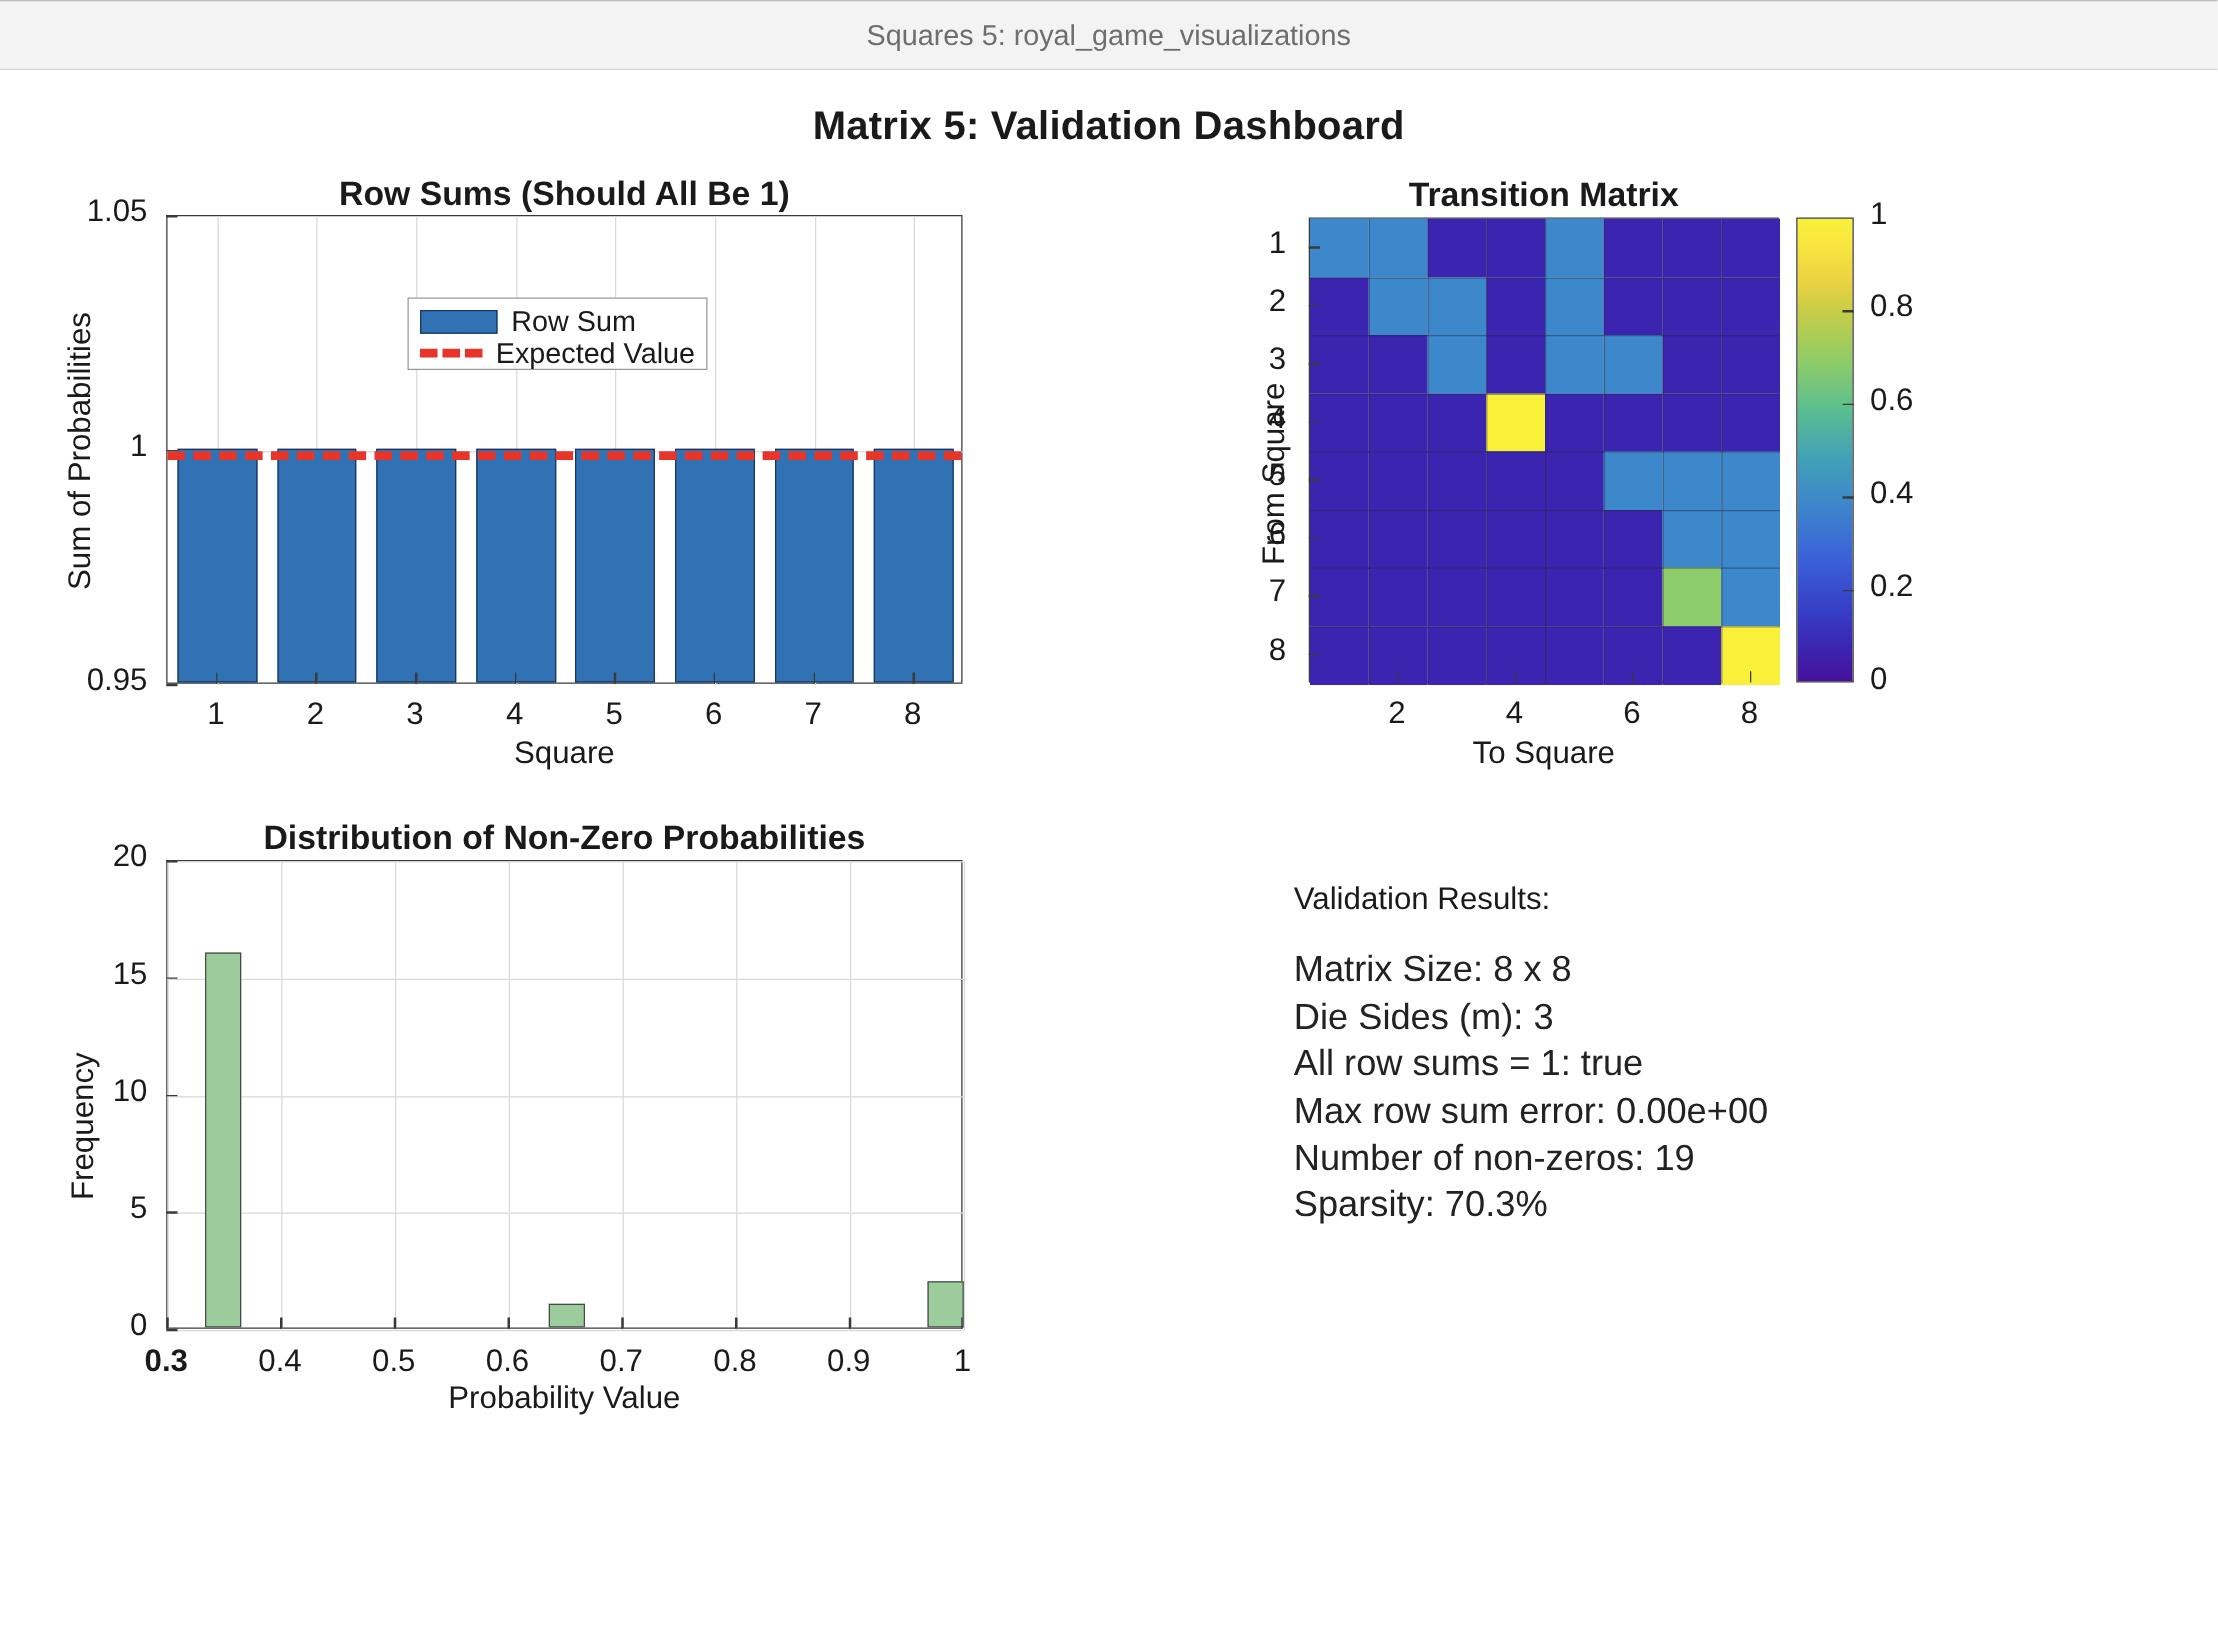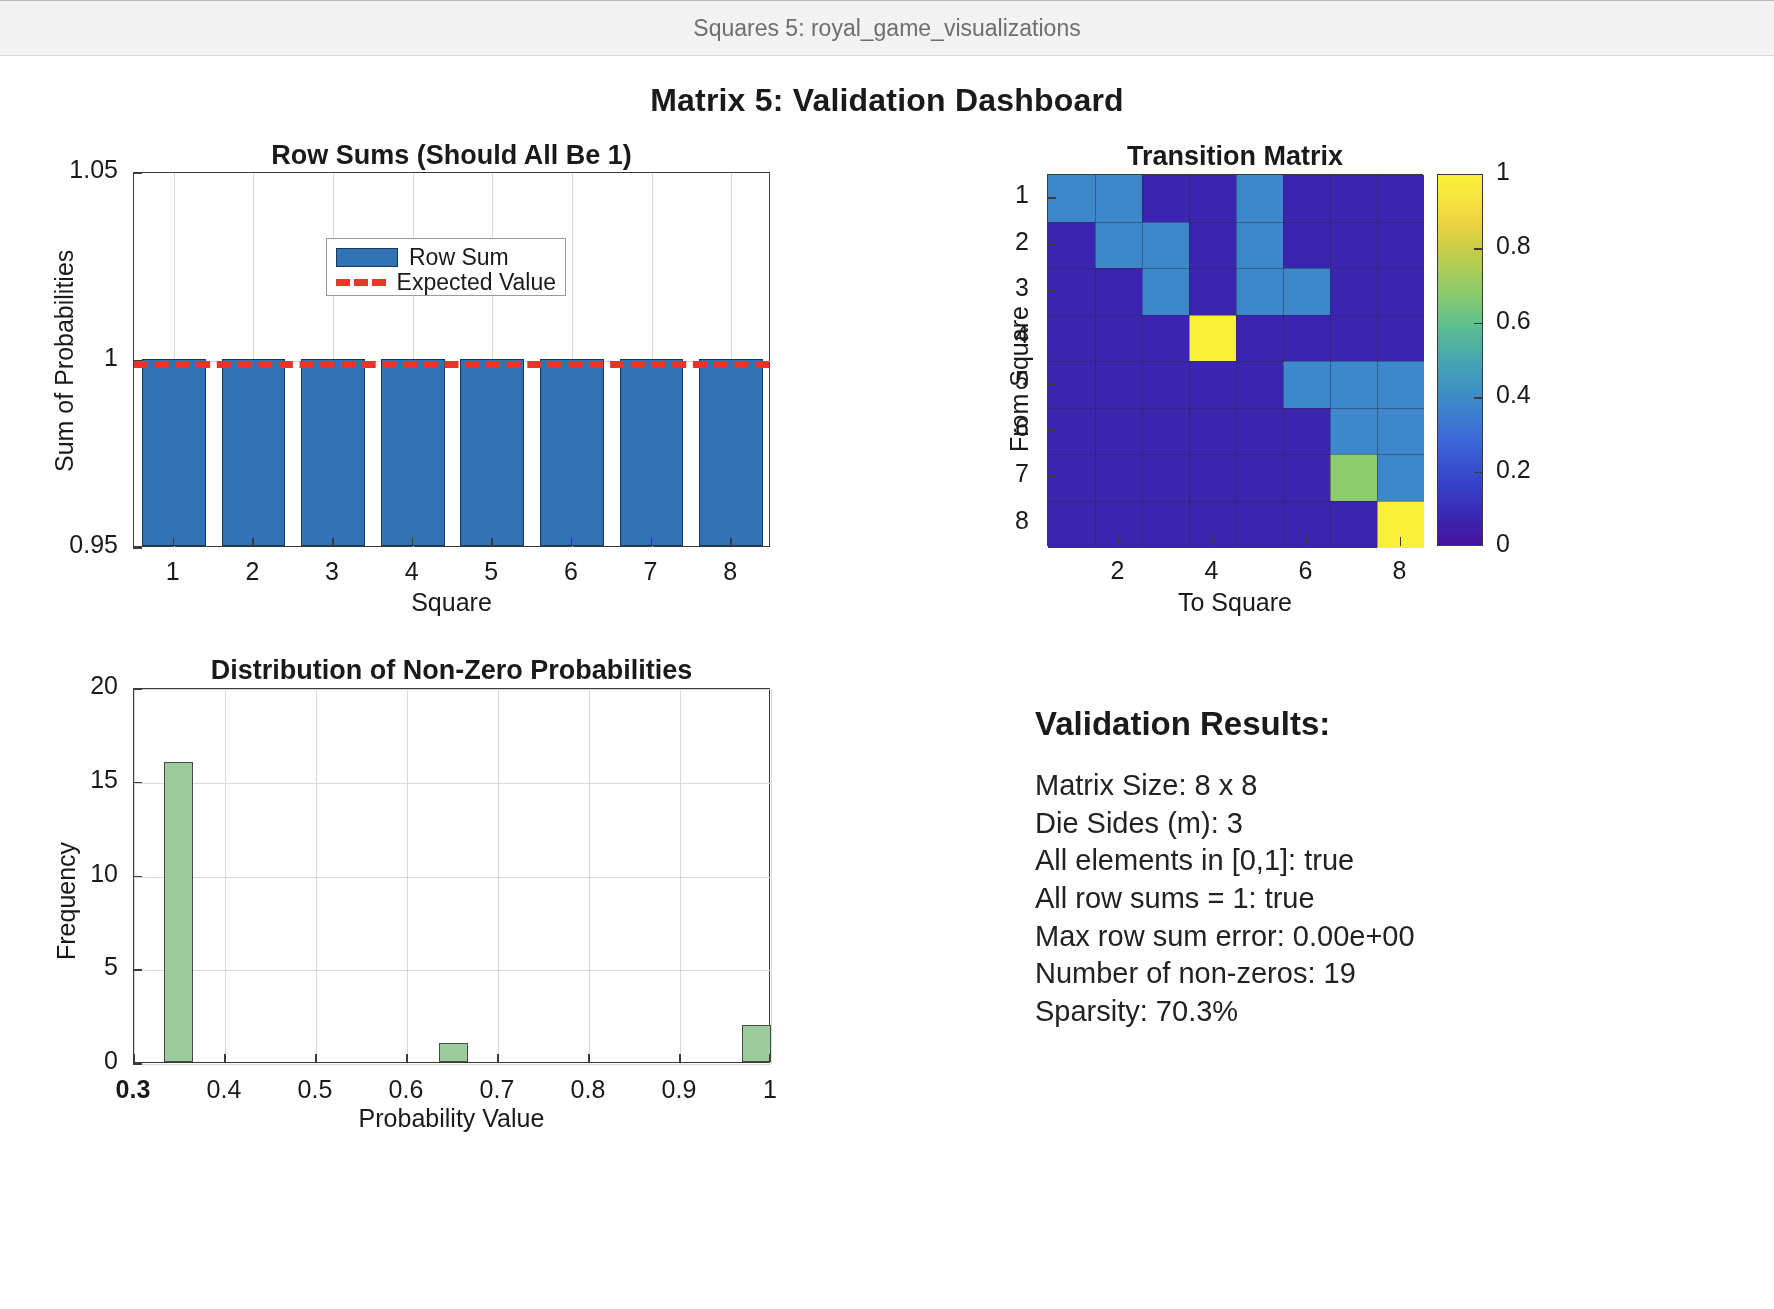--- a/index.html
+++ b/index.html
@@ -93,21 +93,21 @@
 
   
   #hist-plot{left:133px;top:688px;width:637px;height:375px;}
   .bar-hist{
     position:absolute;bottom:0;background:#9ccc9c;border:1.6px solid #4a4a4a;
     box-sizing:border-box;
   }
 
   
   #validation-panel{position:absolute;left:1035px;top:705px;width:700px;}
-  #validation-heading{font-size:33px;font-weight:bold;color:#1a1a1a;margin-bottom:24px;}
+  #validation-heading{font-size:25px;font-weight:normal;color:#1a1a1a;margin-bottom:24px;}
   .validation-line{font-size:29px;color:#222222;line-height:1.30;white-space:nowrap;}
 </style>
 </head>
 <body>
 
 <div id="figure-window-titlebar">
   <span id="figure-window-title">Squares 5: royal_game_visualizations</span>
 </div>
 
 <div id="dashboard-title">Matrix 5: Validation Dashboard</div>
@@ -340,19 +340,18 @@
     <div class="xtick" style="left: 624px; top: 1075px; width: 110px;">0.9</div>
     <div class="tickmark-x" style="left: 768.5px; top: 1054px; height: 9px;"></div>
     <div class="xtick" style="left: 715px; top: 1075px; width: 110px;">1</div>
   </div>
 
 <div id="validation-panel">
   <div id="validation-heading">Validation Results:</div>
   <div id="validation-lines">
       <div class="validation-line">Matrix Size: 8 x 8</div>
       <div class="validation-line">Die Sides (m): 3</div>
-      <div class="validation-line">All elements in [0,1]: true</div>
       <div class="validation-line">All row sums = 1: true</div>
       <div class="validation-line">Max row sum error: 0.00e+00</div>
       <div class="validation-line">Number of non-zeros: 19</div>
       <div class="validation-line">Sparsity: 70.3%</div>
     </div>
 </div>
 
 </body></html>

